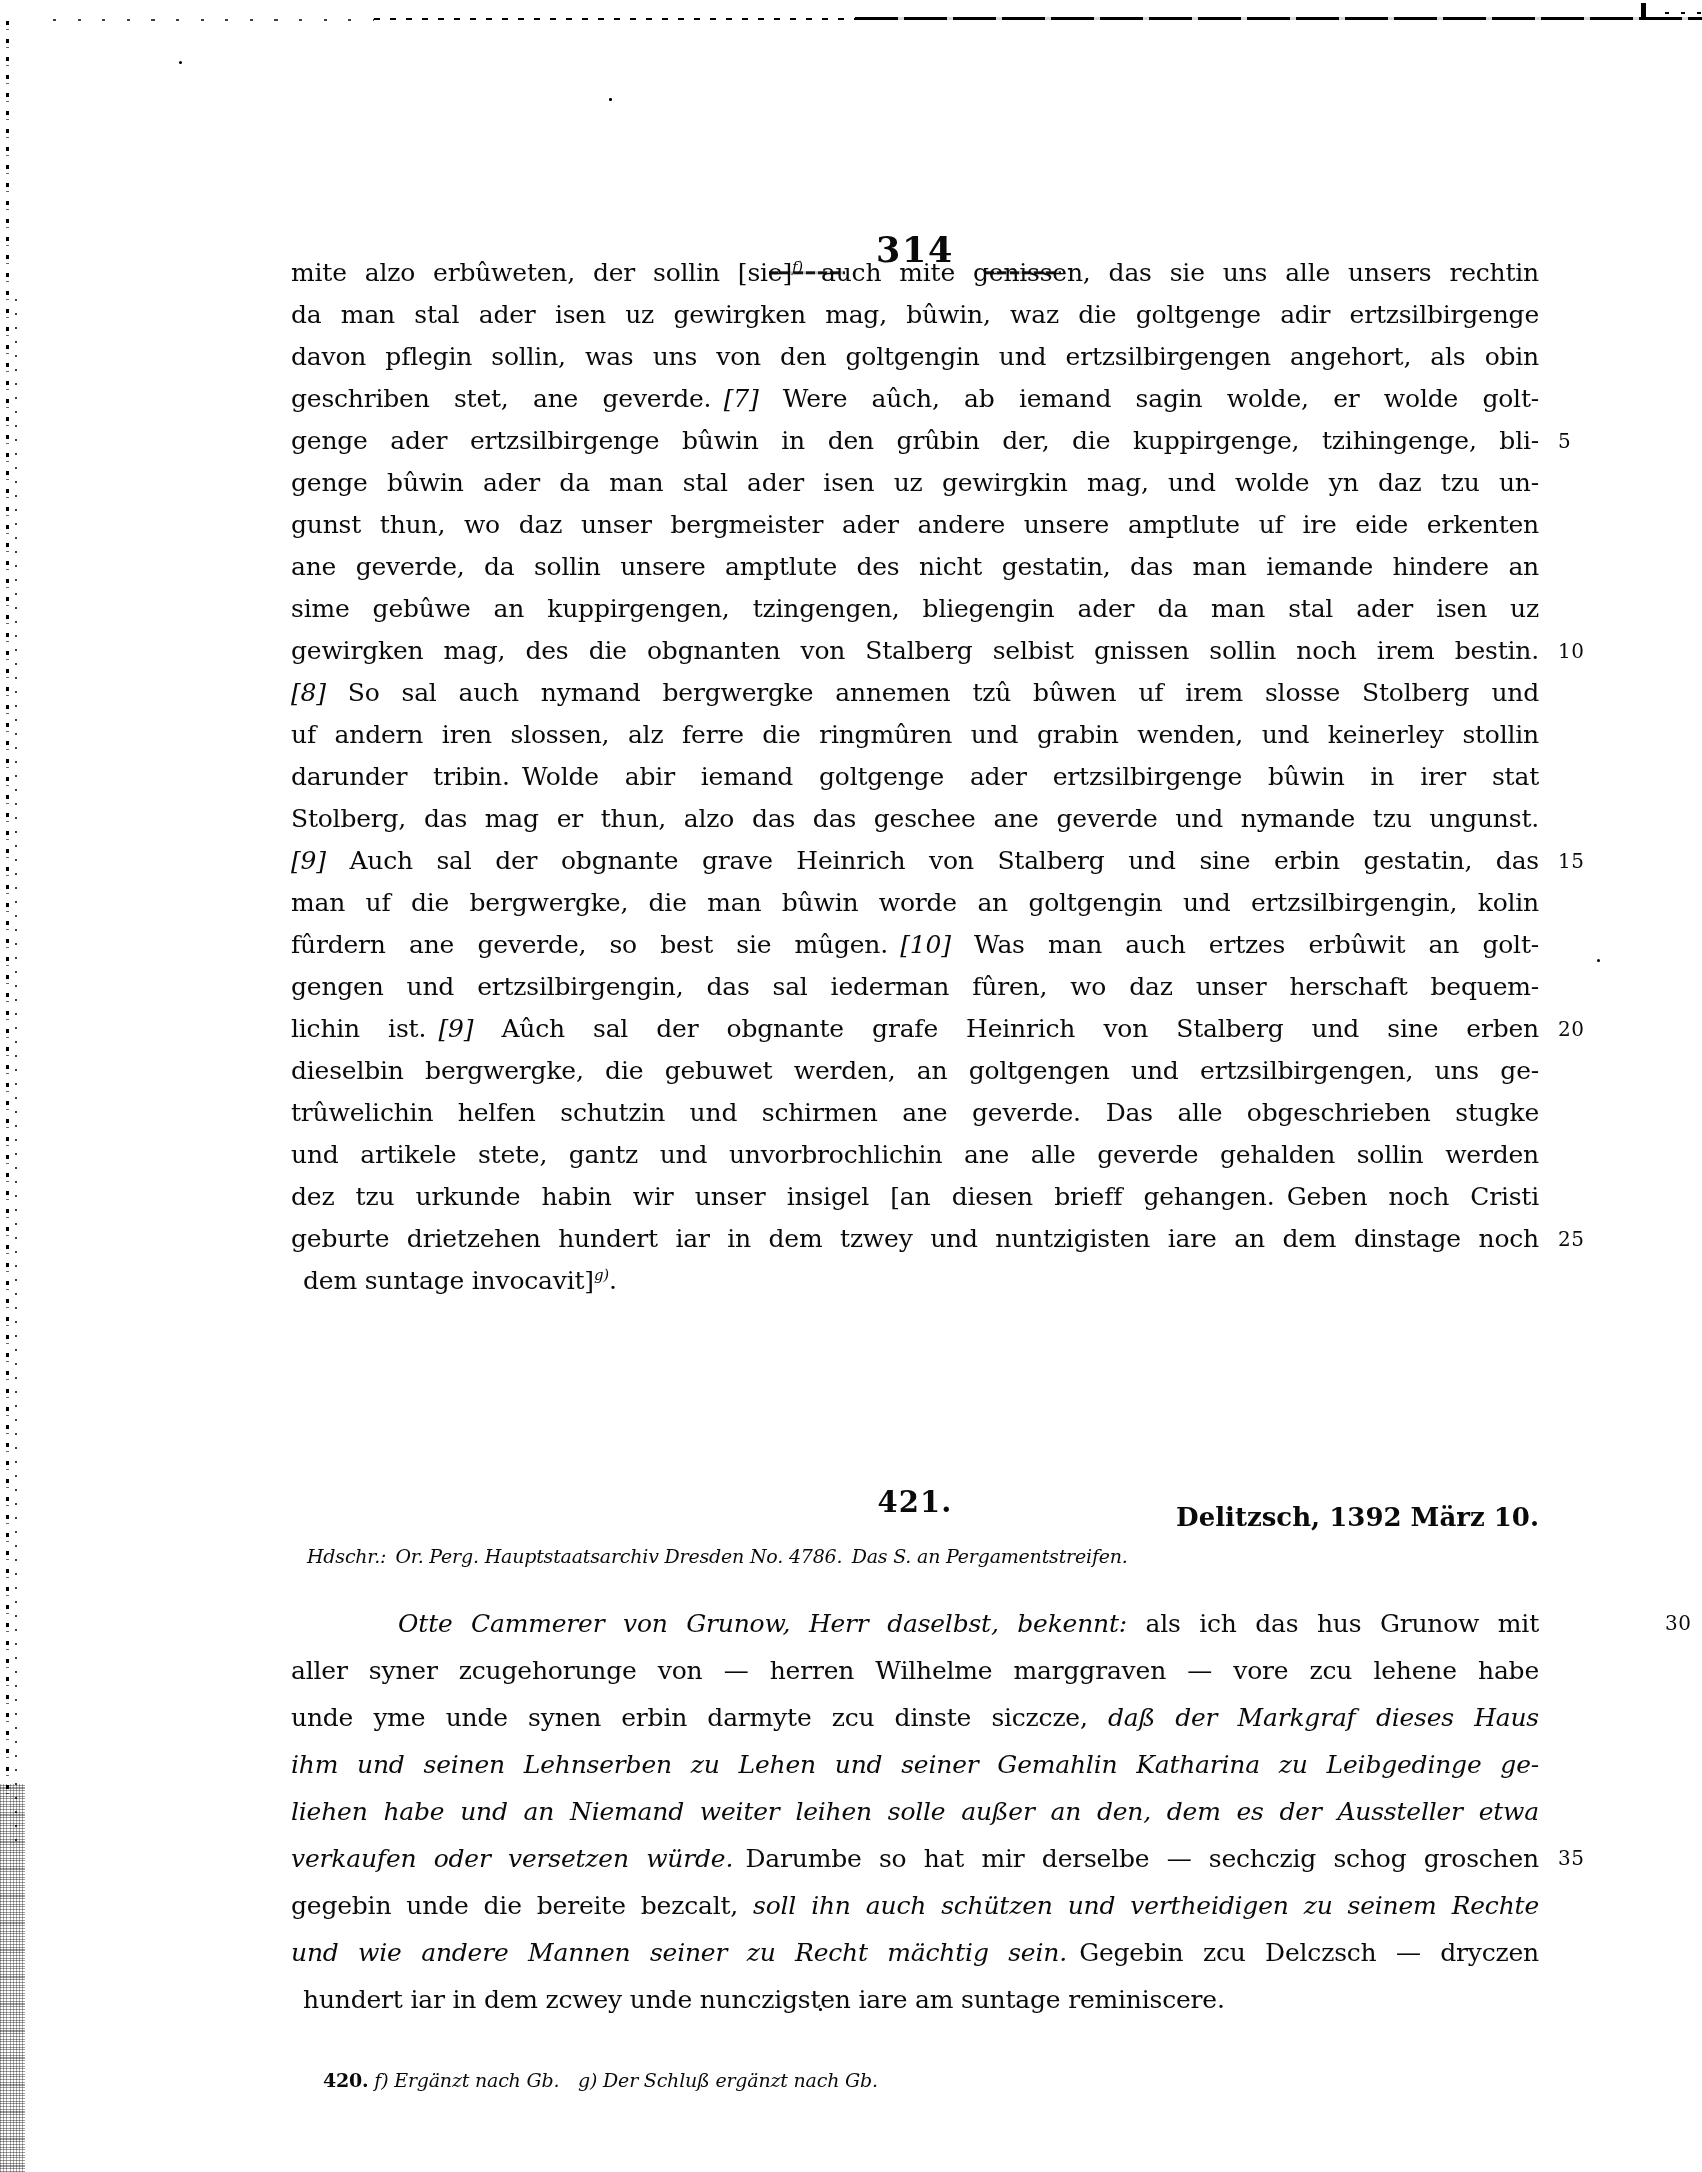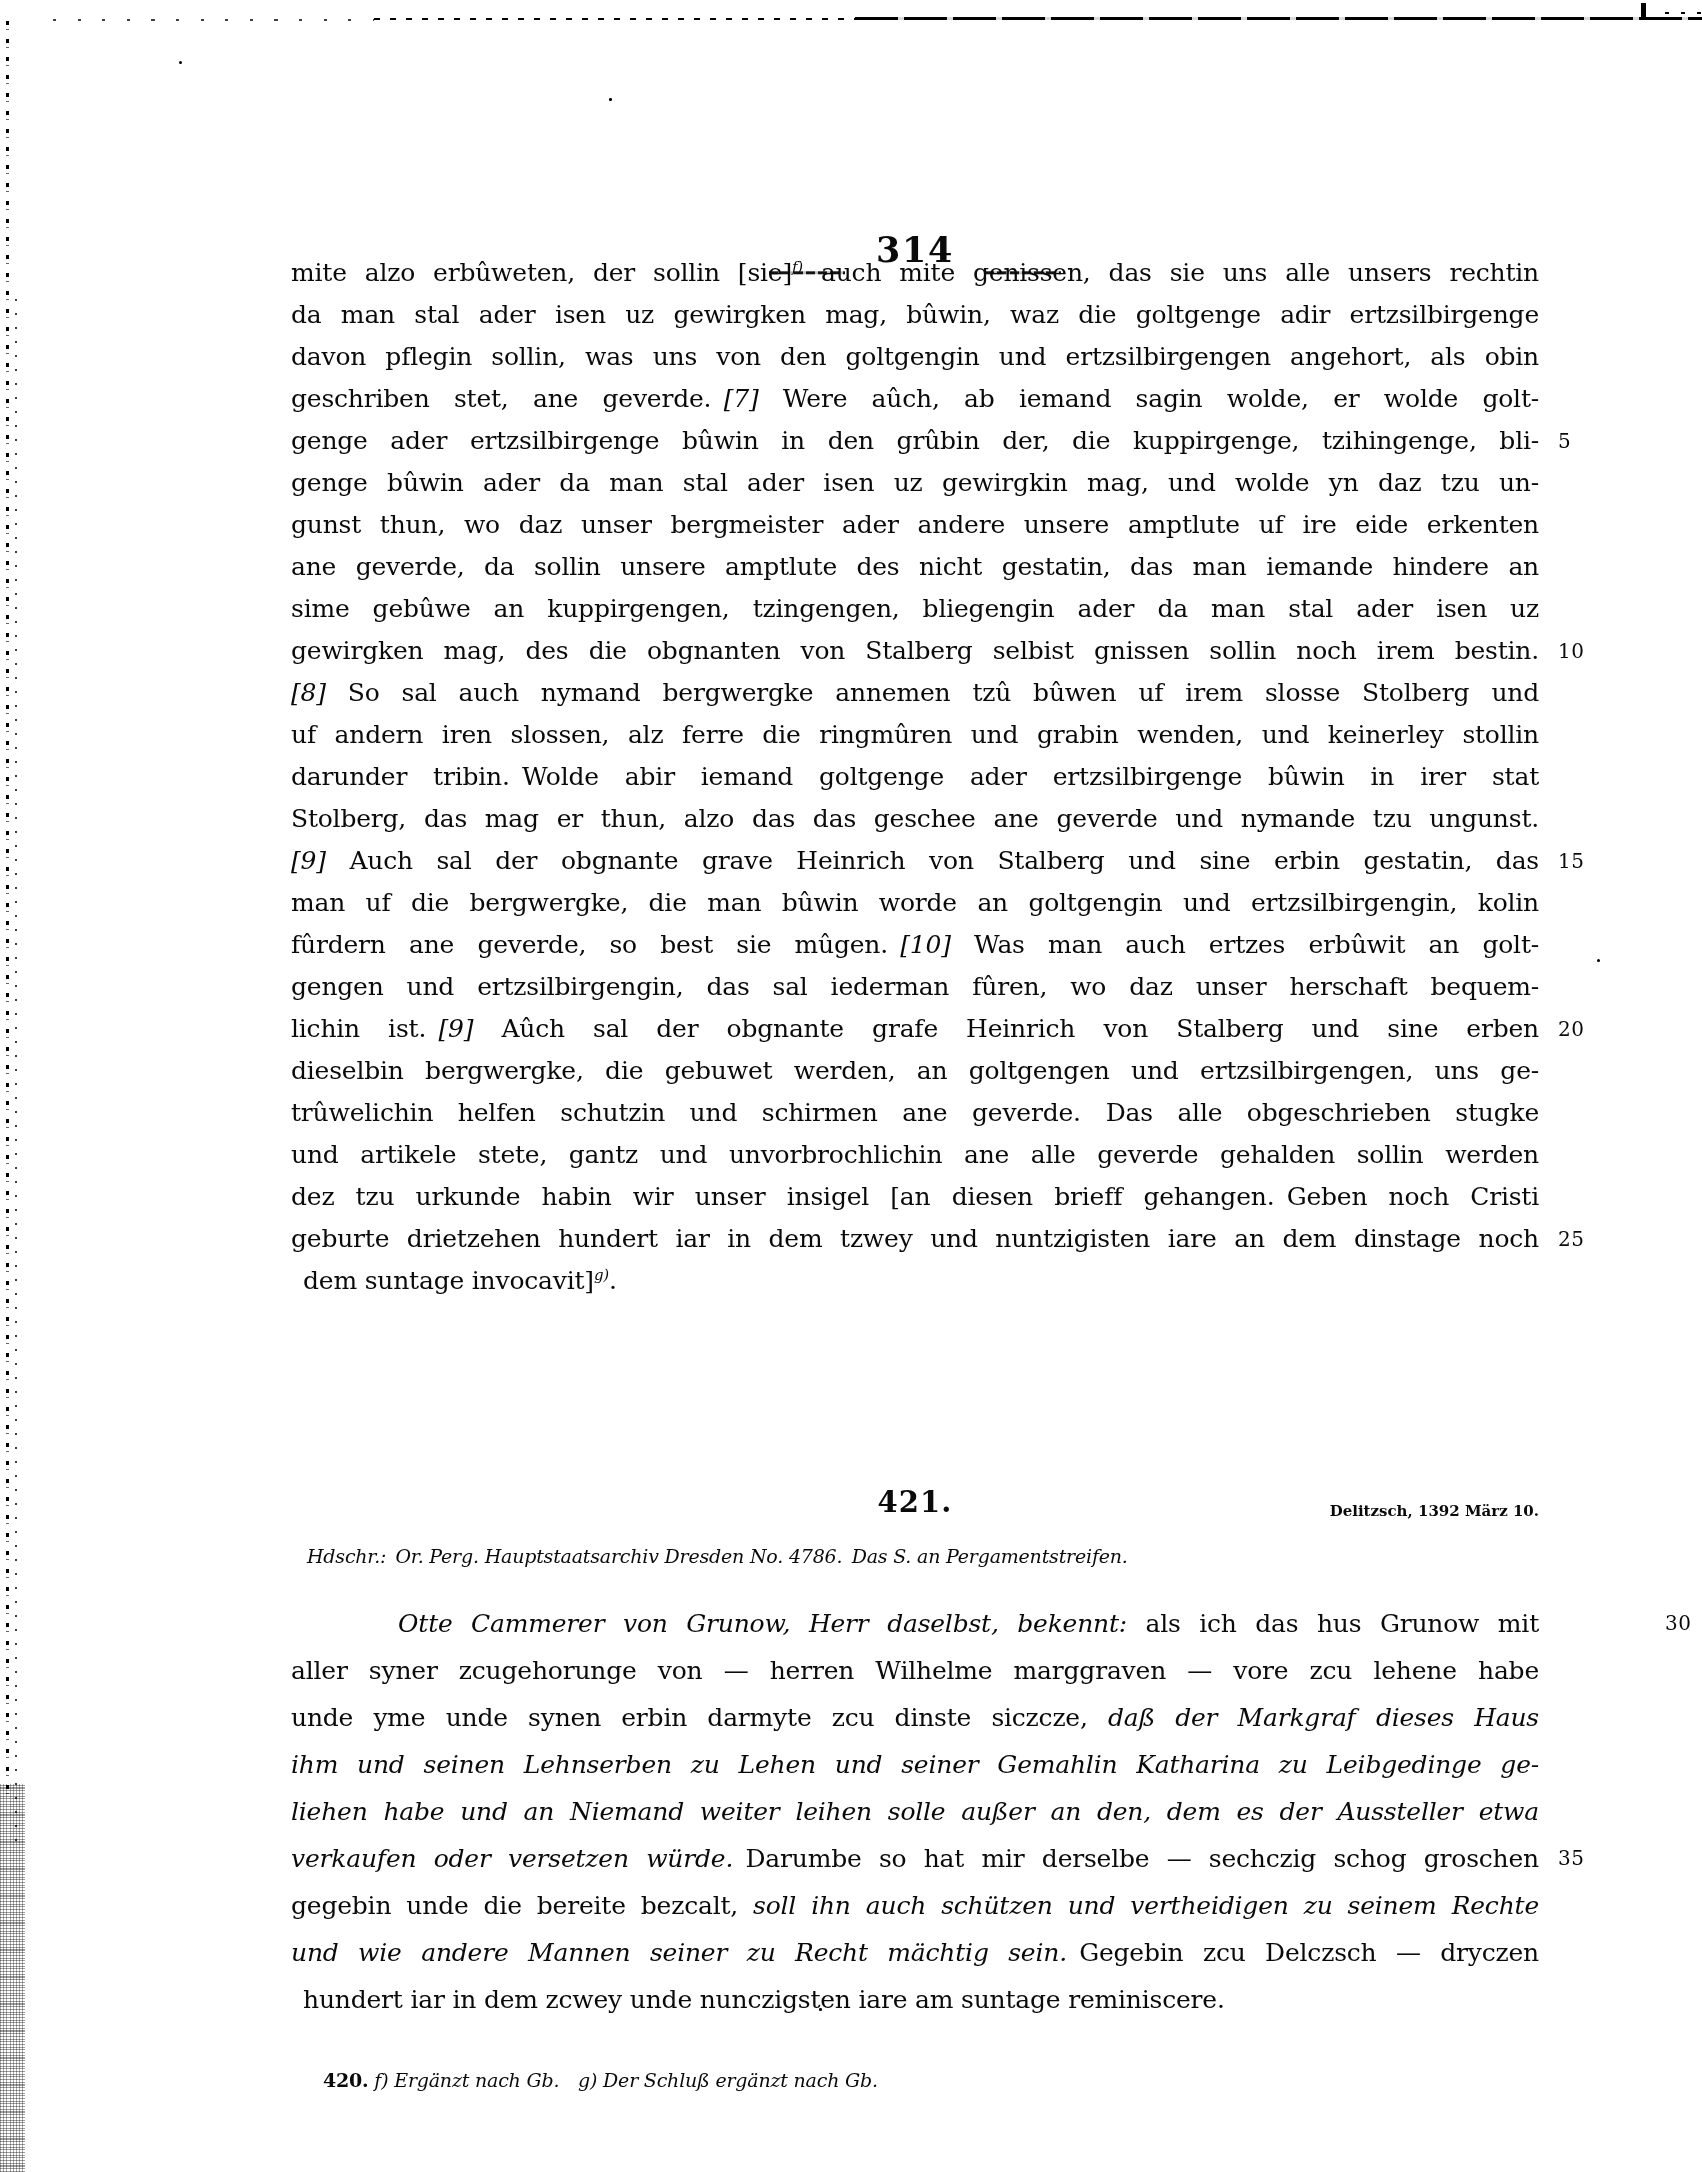--- a/index.html
+++ b/index.html
@@ -38,21 +38,21 @@
     position:absolute;left:1267px;top:0;width:64px;
     font-size:20px;letter-spacing:0.5px;text-align:left;font-style:normal;
   }
   
   .charter-number{
     position:absolute;left:291px;top:1456px;width:1248px;
     text-align:center;font-size:29px;font-weight:bold;letter-spacing:1.1px;margin-top:29px;
   }
   .charter-dateline{
     position:absolute;left:291px;top:1502px;width:1248px;
-    text-align:right;font-size:15px;font-weight:bold;
+    text-align:right;font-size:26px;font-weight:bold;
   }
   .charter-source{
     position:absolute;left:307px;top:1545px;width:1231px;
     font-size:19px;font-style:italic;letter-spacing:-0.2px;
   }
   
   .footnote{
     position:absolute;left:323px;top:2069px;width:1215px;
     font-size:19px;letter-spacing:-0.2px;
   }

